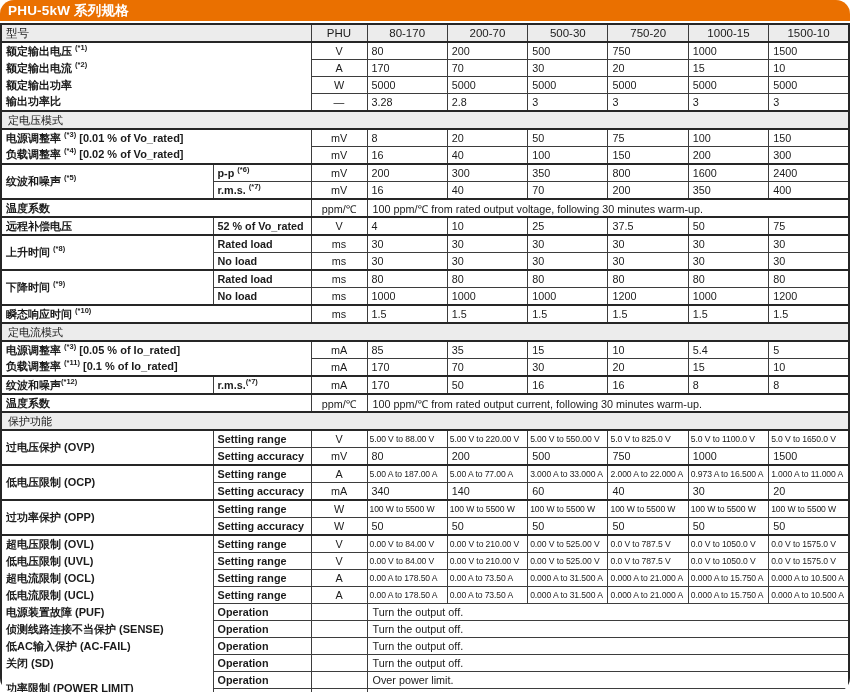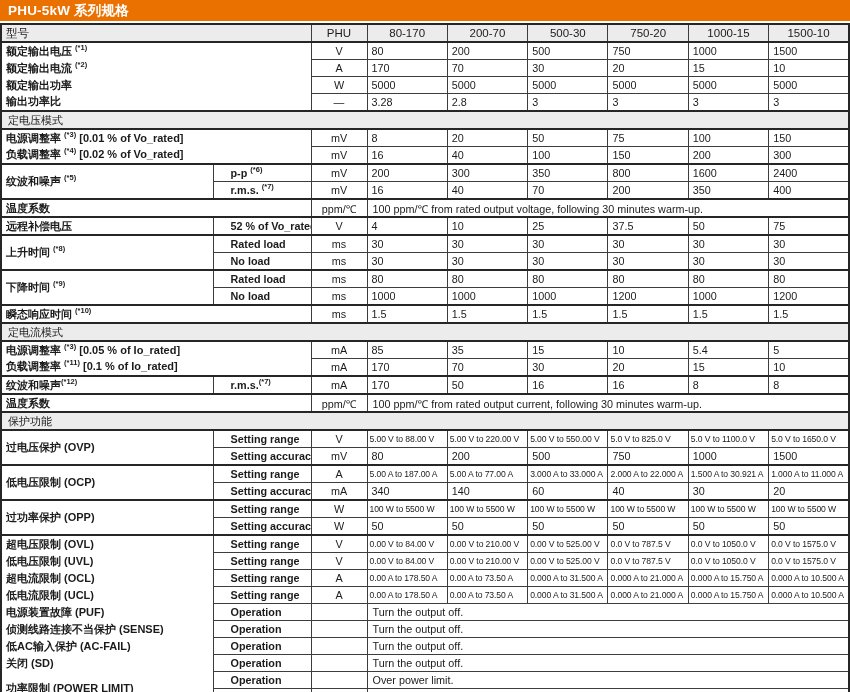--- a/index.html
+++ b/index.html
@@ -3,21 +3,21 @@
 <meta charset="utf-8">
 <style>
   :root{
     --accent:#ea7000;
     --head-bg:#ececec;
     --border:#3d3d3d;
     --thick:#262626;
   }
   html,body{margin:0;padding:0;background:#ffffff;}
   body{width:850px;font-family:"Liberation Sans",sans-serif;color:#1b1b1b;}
-  .page{width:850px;height:692px;box-sizing:border-box;overflow:hidden;}
+  .page{width:850px;height:692px;box-sizing:border-box;overflow:hidden;border-radius:14px;}
   .title-bar{
     box-sizing:border-box;height:21px;line-height:21px;
     background:var(--accent);color:#ffffff;
     font-size:13.5px;font-weight:bold;padding-left:8px;
     letter-spacing:.2px;
   }
   table{
     width:850px;table-layout:fixed;border-collapse:collapse;
     margin-top:2px;border:2px solid var(--thick);
   }
@@ -29,21 +29,21 @@
   }
   thead th{
     background:var(--head-bg);font-weight:normal;font-size:11.5px;
     border-bottom:2px solid var(--thick);
   }
   th.c{text-align:center;}
   td.lbl{
     font-weight:bold;font-size:11px;
     border-top-width:0;border-bottom-width:0;
   }
-  td.sub{font-weight:bold;font-size:10.8px;padding-left:17px;}
+  td.sub{font-weight:bold;font-size:10.8px;padding-left:4px;}
   td.unit{text-align:center;}
   td.val{text-align:left;}
   td.spanval{text-align:left;padding-left:5px;margin-left:32px;}
   tr.small td.val{font-size:8.6px;padding:0 2px;letter-spacing:-0.1px;}
   tr.gs td{border-top:2px solid var(--thick);}
   tr.secrow td{
     background:var(--head-bg);font-weight:normal;font-size:11px;
     padding-left:6px;border-top:2px solid var(--thick);
     border-bottom:2px solid var(--thick);
   }
@@ -298,21 +298,21 @@
           <td class="val">1500</td>
         </tr>
         <tr class="gs small">
           <td class="lbl" rowspan="2">低电压限制 (OCP)</td>
           <td class="sub">Setting range</td>
           <td class="unit">A</td>
           <td class="val">5.00 A to 187.00 A</td>
           <td class="val">5.00 A to 77.00 A</td>
           <td class="val">3.000 A to 33.000 A</td>
           <td class="val">2.000 A to 22.000 A</td>
-          <td class="val">1.500 A to 30.921 A</td>
+          <td class="val">0.973 A to 16.500 A</td>
           <td class="val">1.000 A to 11.000 A</td>
         </tr>
         <tr>
           <td class="sub">Setting accuracy</td>
           <td class="unit">mA</td>
           <td class="val">340</td>
           <td class="val">140</td>
           <td class="val">60</td>
           <td class="val">40</td>
           <td class="val">30</td>

